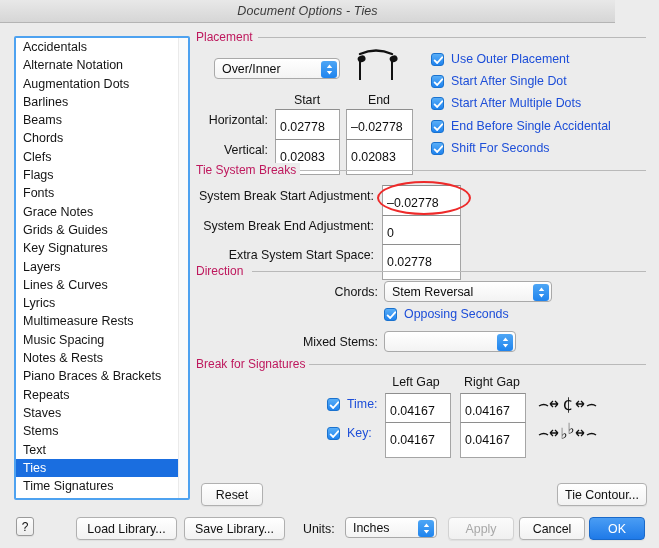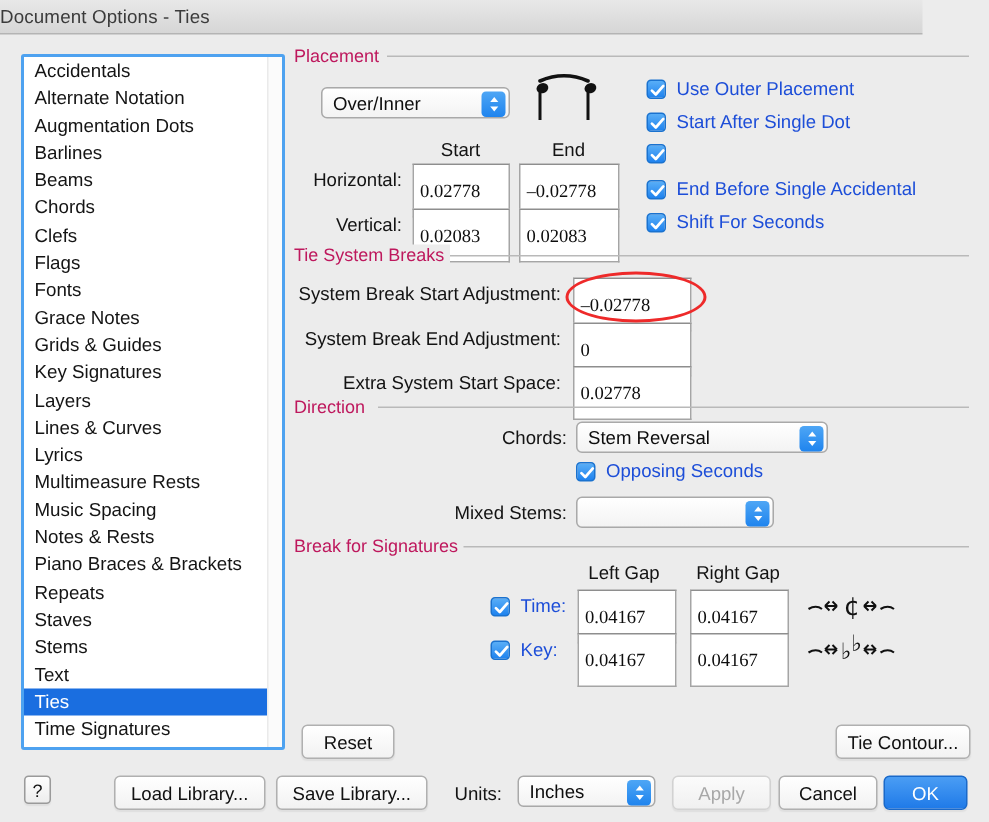--- a/index.html
+++ b/index.html
@@ -12,21 +12,21 @@
     overflow:hidden;
     position:relative;
     -webkit-font-smoothing:antialiased;
   }
 
   
   #titlebar{
     position:absolute;left:0;top:0;width:615px;height:22px;
     background:linear-gradient(to bottom,#e8e8e8 0%,#d6d6d6 100%);
     border-bottom:1px solid #b4b4b4;
-    display:flex;align-items:center;
+    display:flex;align-items:center;justify-content:center;font-style:italic;
   }
   #titlebar .title{font-size:12.5px;color:#3b3b3b;letter-spacing:.1px;}
 
   
   #sidebar{
     position:absolute;left:14px;top:36px;width:176px;height:464px;
     background:#ffffff;
     border:2px solid #4ea2f0;
     border-radius:2px;
     box-sizing:border-box;
@@ -61,21 +61,21 @@
   .lbl.r{text-align:right;}
   .lbl.c{text-align:center;}
 
   
   .tf{
     position:absolute;box-sizing:border-box;
     background:#ffffff;border:1px solid #a5a5a5;
     border-top-color:#8e8e8e;
     height:36px;line-height:19px;
     padding:0 4px;font-size:12.4px;color:#0d0d0d;
-    font-family:Liberation Serif, serif;
+    font-family:Liberation Sans, sans-serif;
   }
 
   
   .pop{
     position:absolute;box-sizing:border-box;height:21px;
     background:linear-gradient(to bottom,#ffffff 0%,#f3f3f3 100%);
     border:1px solid #a9a9a9;border-radius:4px;
     box-shadow:0 1px 0 rgba(255,255,255,.8) inset;
     padding-left:26px;
   }
@@ -224,20 +224,21 @@
           </svg>
         </span>
         <span class="t">Start After Single Dot</span>
       </div>
       <div class="cb" style="left: 235px; top: 66px;">
         <span class="box">
           <svg width="11" height="11" viewBox="0 0 11 11">
             <path d="M1.6 5.4 L4.2 8.0 L9.2 2.3" stroke="#ffffff" stroke-width="1.8" fill="none" stroke-linecap="round" stroke-linejoin="round"></path>
           </svg>
         </span>
+        <span class="t">Start After Multiple Dots</span>
       </div>
       <div class="cb" style="left: 235px; top: 89px;">
         <span class="box">
           <svg width="11" height="11" viewBox="0 0 11 11">
             <path d="M1.6 5.4 L4.2 8.0 L9.2 2.3" stroke="#ffffff" stroke-width="1.8" fill="none" stroke-linecap="round" stroke-linejoin="round"></path>
           </svg>
         </span>
         <span class="t">End Before Single Accidental</span>
       </div>
       <div class="cb" style="left: 235px; top: 111px;">

